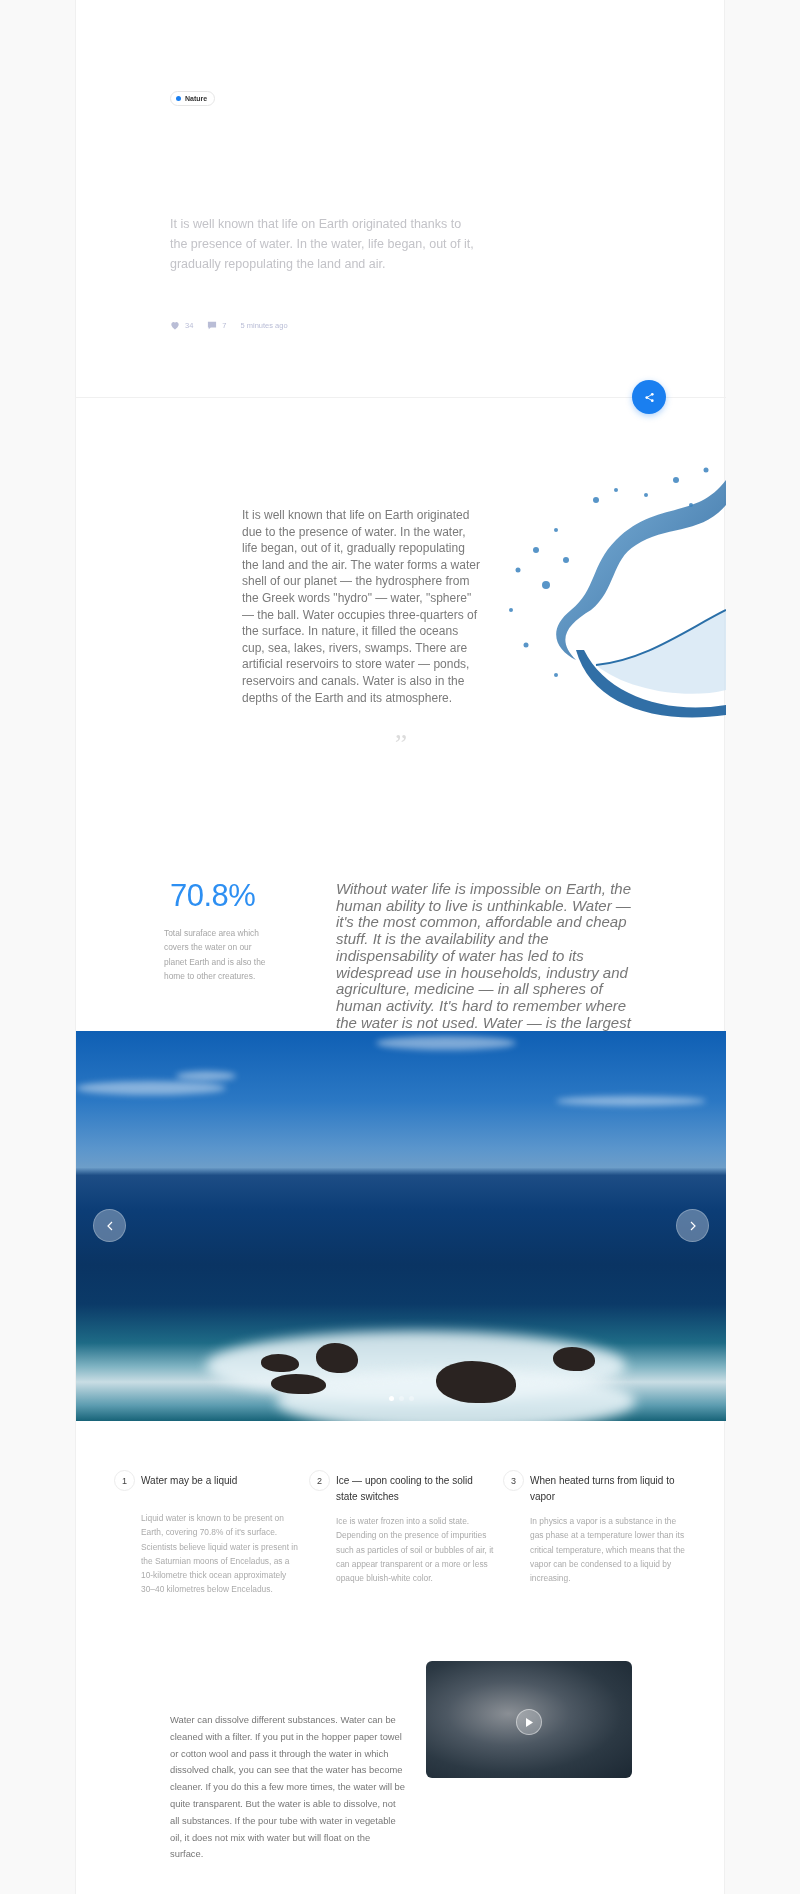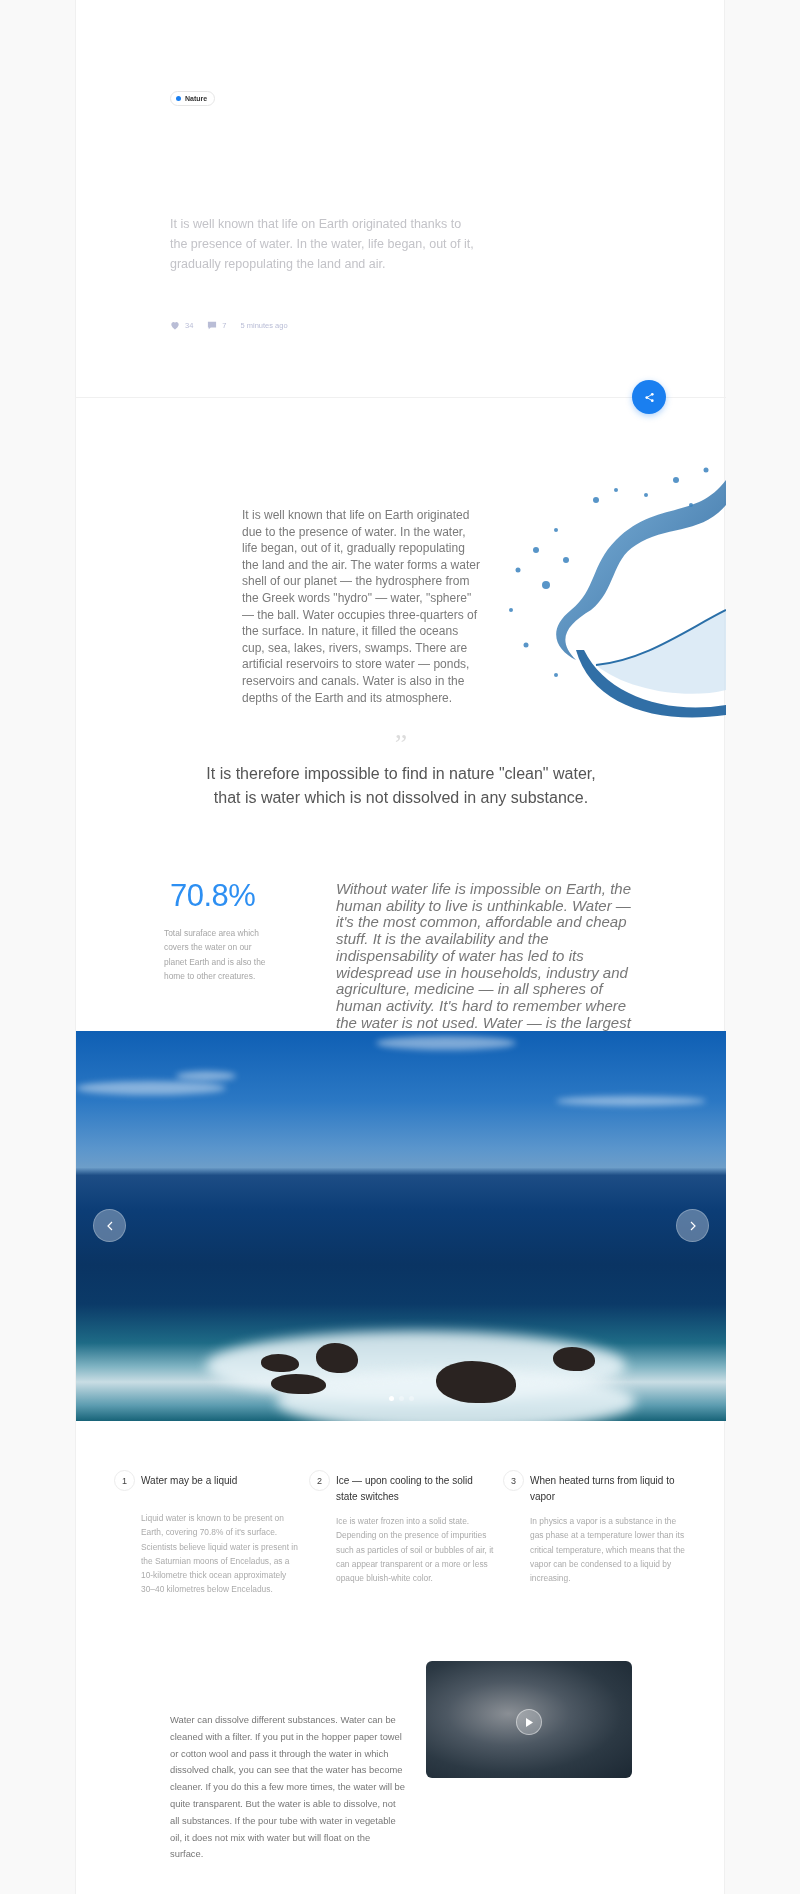--- a/index.html
+++ b/index.html
@@ -124,21 +124,20 @@
         <circle cx="50" cy="125" r="4"></circle>
           <circle cx="70" cy="100" r="3"></circle>
           <circle cx="150" cy="35" r="2"></circle>
         <circle cx="195" cy="45" r="2"></circle>
           <circle cx="60" cy="215" r="2"></circle>
       </g>
     </svg>
   </div>
 
   <div class="abs quote-mark">”</div>
-  <blockquote class="abs quote">It is therefore impossible to find in nature "clean" water, that is water which is not dissolved in any substance.</blockquote>
 
   <div class="abs stat">70.8%</div>
   <p class="abs stat-desc">Total suraface area which covers the water on our planet Earth and is also the home to other creatures.</p>
   <p class="abs body2">Without water life is impossible on Earth, the human ability to live is unthinkable. Water —it's the most common, affordable and cheap stuff. It is the availability and the indispensability of water has led to its widespread use in households, industry and agriculture, medicine — in all spheres of human activity. It's hard to remember where the water is not used. Water — is the largest and most convenient way. According to it day and night sailing vessels carry.</p>
 
   <div class="abs slider">
     <div class="sky-cloud" style="left:0;top:50px;width:150px;height:14px;"></div>
     <div class="sky-cloud" style="left:100px;top:40px;width:60px;height:10px;"></div>
     <div class="sky-cloud" style="left:300px;top:5px;width:140px;height:14px;"></div>
     <div class="sky-cloud" style="left:480px;top:65px;width:150px;height:10px;"></div>

